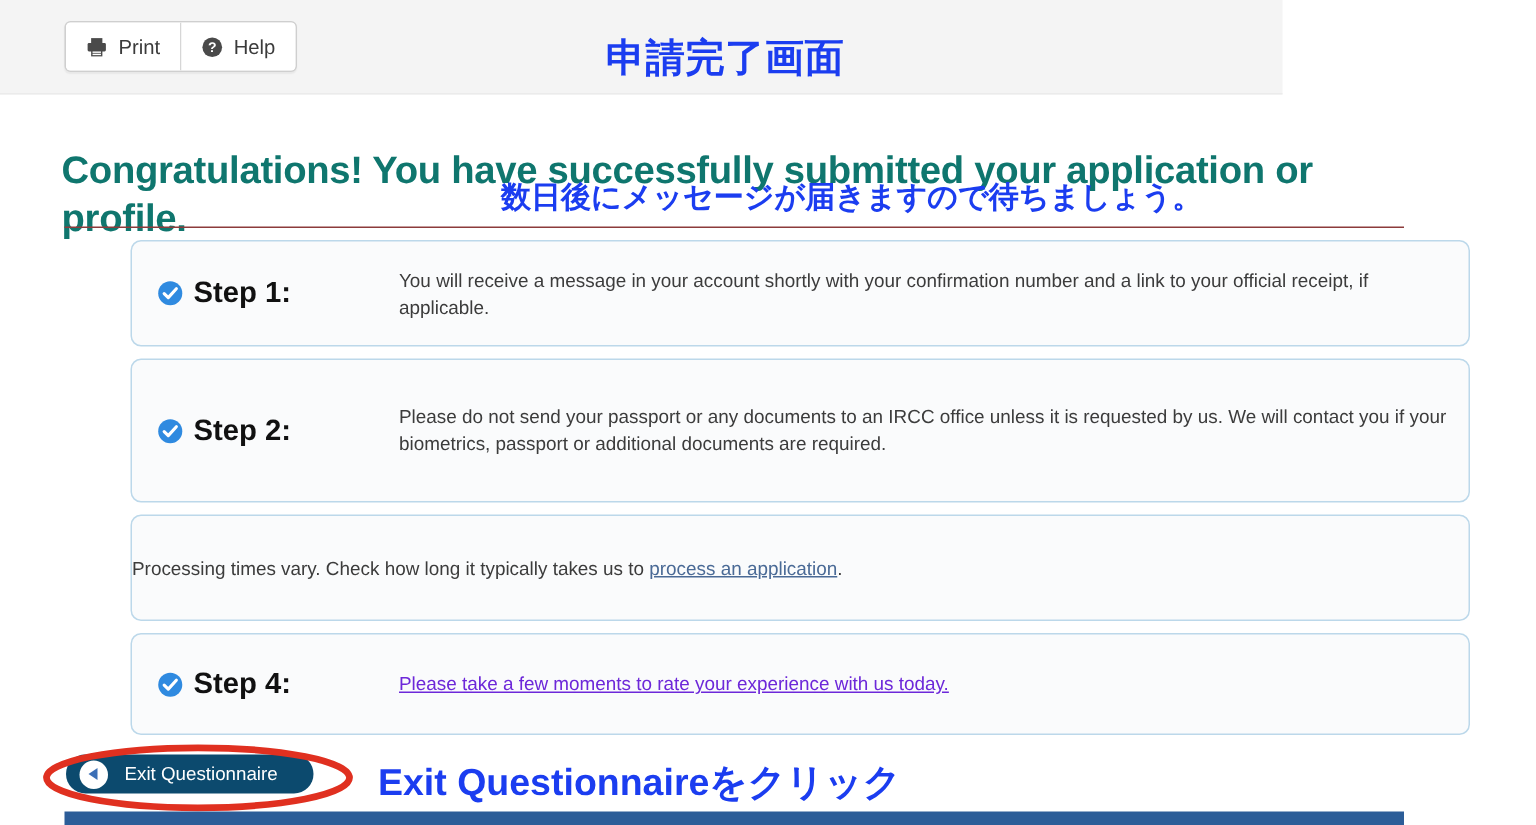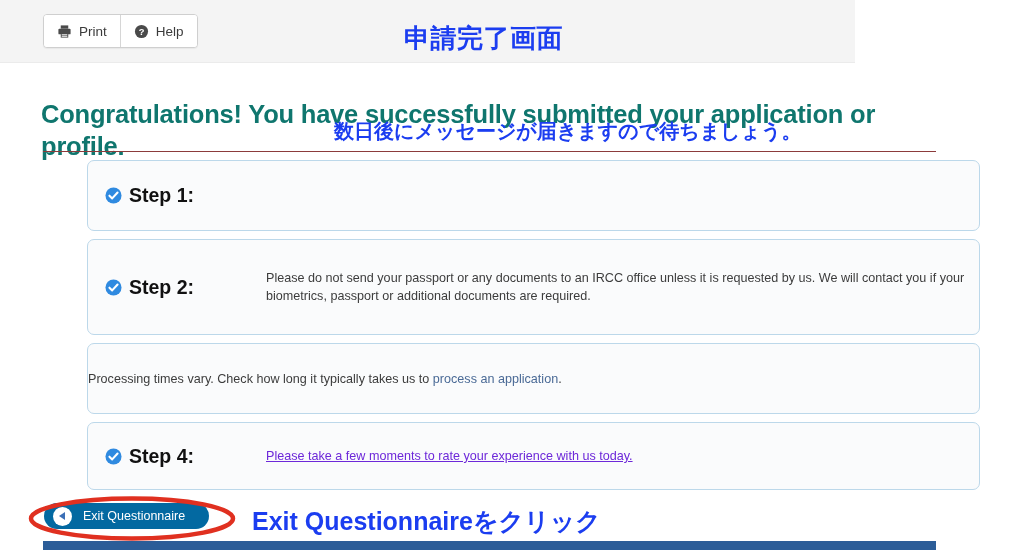--- a/index.html
+++ b/index.html
@@ -163,20 +163,21 @@
   }
   .step-para {
     font-size: 12.6px;
     line-height: 1.42;
     color: #3c3c3c;
     margin: 0 0 11px 0;
   }
   .step-para:last-child { margin-bottom: 0; }
   .inline-link {
     color: #4a6a96;
+    text-decoration: underline;
     cursor: pointer;
   }
   .body-link {
     font-size: 12.6px;
     line-height: 1.42;
     color: #6d28d9;
     text-decoration: underline;
     cursor: pointer;
   }
 
@@ -189,21 +190,21 @@
   
   #exit-btn {
     position: absolute;
     left: 44px;
     top: 503px;
     height: 26px;
     display: flex;
     align-items: center;
     gap: 11px;
     padding: 0 24px 0 9px;
-    background: #0369a1;
+    background: #0c4a6e;
     border: none;
     border-radius: 15px;
     cursor: pointer;
     font-family: "Liberation Sans", sans-serif;
   }
   #exit-btn-label {
     color: #ffffff;
     font-size: 12.5px;
     white-space: nowrap;
   }
@@ -292,20 +293,23 @@
         <div class="step-label">
           <span class="check-icon">
             <svg viewBox="0 0 18 18" width="17" height="17" aria-hidden="true">
               <circle cx="9" cy="9" r="8.5" fill="#2f8ae0"></circle>
               <path d="M4.7 9.2 L7.6 12.1 L13.3 5.8" stroke="#ffffff" stroke-width="2.2" fill="none" stroke-linecap="round" stroke-linejoin="round"></path>
             </svg>
           </span>
           <span>Step 1:</span>
         </div>
       </div>
+      <div class="step-body-cell">
+        <p class="step-para">You will receive a message in your account shortly with your confirmation number and a link to your official receipt, if applicable.</p>
+      </div>
     </div>
 
     <div class="step-box" id="step-box-2">
       <div class="step-label-cell">
         <div class="step-label">
           <span class="check-icon">
             <svg viewBox="0 0 18 18" width="17" height="17" aria-hidden="true">
               <circle cx="9" cy="9" r="8.5" fill="#2f8ae0"></circle>
               <path d="M4.7 9.2 L7.6 12.1 L13.3 5.8" stroke="#ffffff" stroke-width="2.2" fill="none" stroke-linecap="round" stroke-linejoin="round"></path>
             </svg>

